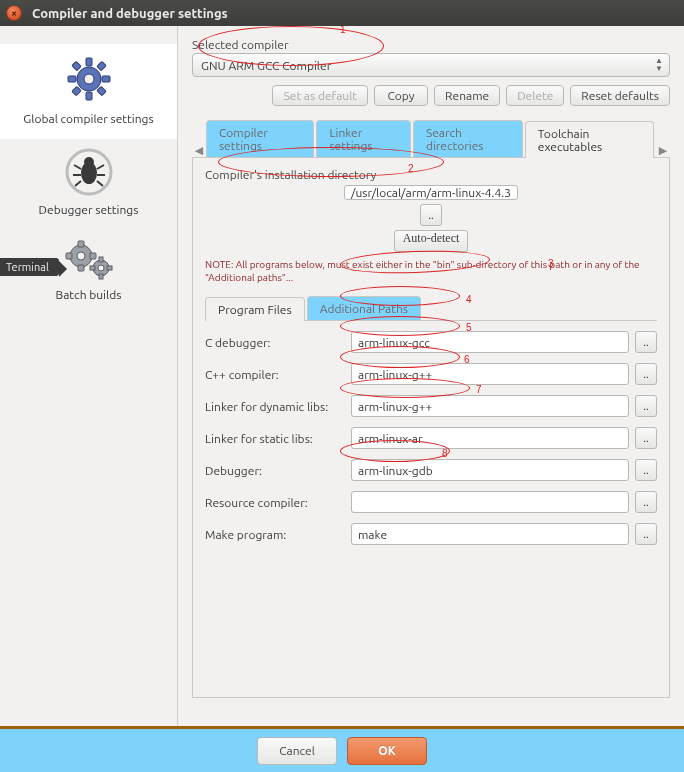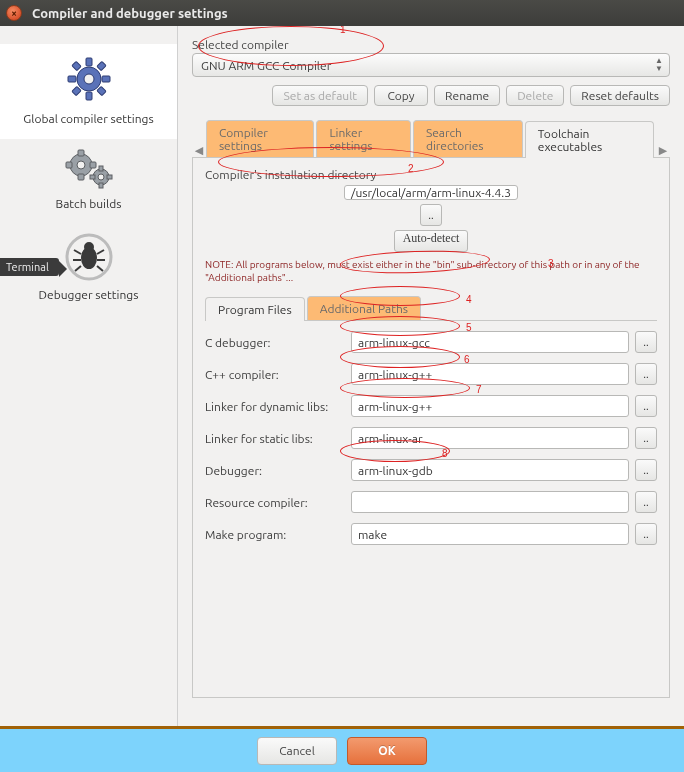--- a/index.html
+++ b/index.html
@@ -142,21 +142,21 @@
     position: relative;
   }
   .tabs-outer .arrow {
     width:16px; text-align:center; color:#888; font-size:11px;
   }
   .tab {
     padding: 5px 12px;
     border: 1px solid #c8c8c6;
     border-bottom: none;
     border-radius: 4px 4px 0 0;
-    background: #fdba74;
+    background: #7dd3fc;
     color: #6a6a6a;
     margin-right: 2px;
     font-size: 12px;
   }
   .tab.active {
     background: #f2f1f0;
     color: #333;
     position: relative;
     top: 1px;
   }
@@ -265,57 +265,57 @@
                 <rect x="36" y="11" width="7" height="6" rx="1" transform="rotate(-45 39.5 14)"></rect>
                 <rect x="11" y="36" width="7" height="6" rx="1" transform="rotate(-45 14.5 39)"></rect>
               </g>
             </g>
           </svg>
         </div>
         <span>Global compiler settings</span>
       </div>
       <div class="side-item">
         <div class="ico">
+          <svg width="50" height="50" viewBox="0 0 50 50">
+            <circle cx="25" cy="25" r="22" fill="none" stroke="#bcbcbc" stroke-width="3"></circle>
+            <g stroke="#3a3a3a" stroke-width="2" fill="#3a3a3a">
+              <ellipse cx="25" cy="26" rx="7" ry="10"></ellipse>
+              <circle cx="25" cy="15" r="4"></circle>
+              <line x1="17" y1="22" x2="10" y2="18"></line>
+              <line x1="17" y1="28" x2="9" y2="28"></line>
+              <line x1="17" y1="34" x2="11" y2="39"></line>
+              <line x1="33" y1="22" x2="40" y2="18"></line>
+              <line x1="33" y1="28" x2="41" y2="28"></line>
+              <line x1="33" y1="34" x2="39" y2="39"></line>
+            </g>
+          </svg>
+        </div>
+        <span>Debugger settings</span>
+      </div>
+      <div class="side-item">
+        <div class="ico">
           <svg width="52" height="44" viewBox="0 0 52 44">
             <g fill="#9aa0a6" stroke="#5c5f63" stroke-width="1">
               <circle cx="18" cy="18" r="11"></circle>
                 <circle cx="18" cy="18" r="4" fill="#f2f1f0"></circle>
               <rect x="15" y="3" width="6" height="6" rx="1"></rect>
                 <rect x="15" y="27" width="6" height="6" rx="1"></rect>
               <rect x="3" y="15" width="6" height="6" rx="1"></rect>
                 <rect x="27" y="15" width="6" height="6" rx="1"></rect>
               <circle cx="38" cy="30" r="8"></circle>
                 <circle cx="38" cy="30" r="3" fill="#f2f1f0"></circle>
               <rect x="36" y="19" width="4" height="5"></rect>
                 <rect x="36" y="36" width="4" height="5"></rect>
               <rect x="27" y="28" width="5" height="4"></rect>
                 <rect x="44" y="28" width="5" height="4"></rect>
             </g>
           </svg>
         </div>
         <span>Batch builds</span>
       </div>
-      <div class="side-item">
-        <div class="ico">
-          <svg width="50" height="50" viewBox="0 0 50 50">
-            <circle cx="25" cy="25" r="22" fill="none" stroke="#bcbcbc" stroke-width="3"></circle>
-            <g stroke="#3a3a3a" stroke-width="2" fill="#3a3a3a">
-              <ellipse cx="25" cy="26" rx="7" ry="10"></ellipse>
-              <circle cx="25" cy="15" r="4"></circle>
-              <line x1="17" y1="22" x2="10" y2="18"></line>
-              <line x1="17" y1="28" x2="9" y2="28"></line>
-              <line x1="17" y1="34" x2="11" y2="39"></line>
-              <line x1="33" y1="22" x2="40" y2="18"></line>
-              <line x1="33" y1="28" x2="41" y2="28"></line>
-              <line x1="33" y1="34" x2="39" y2="39"></line>
-            </g>
-          </svg>
-        </div>
-        <span>Debugger settings</span>
-      </div>
     </div>
 
     <div class="main">
       <div class="label">Selected compiler</div>
       <div class="combo">
         <span>GNU ARM GCC Compiler</span>
         <span class="chev">▲<br>▼</span>
       </div>
       <div class="btnrow">
         <div class="btn disabled">Set as default</div>

